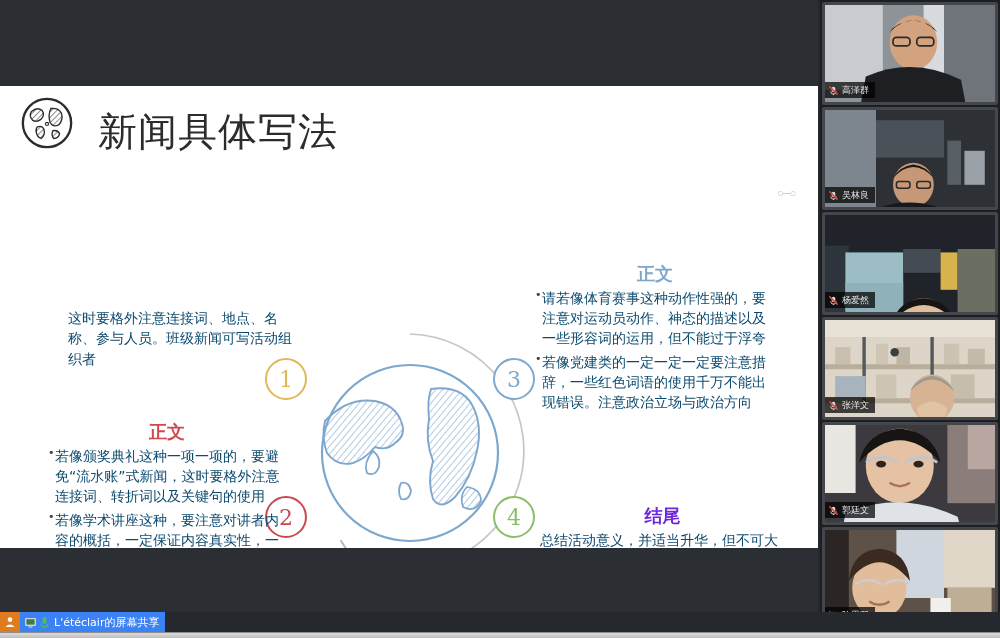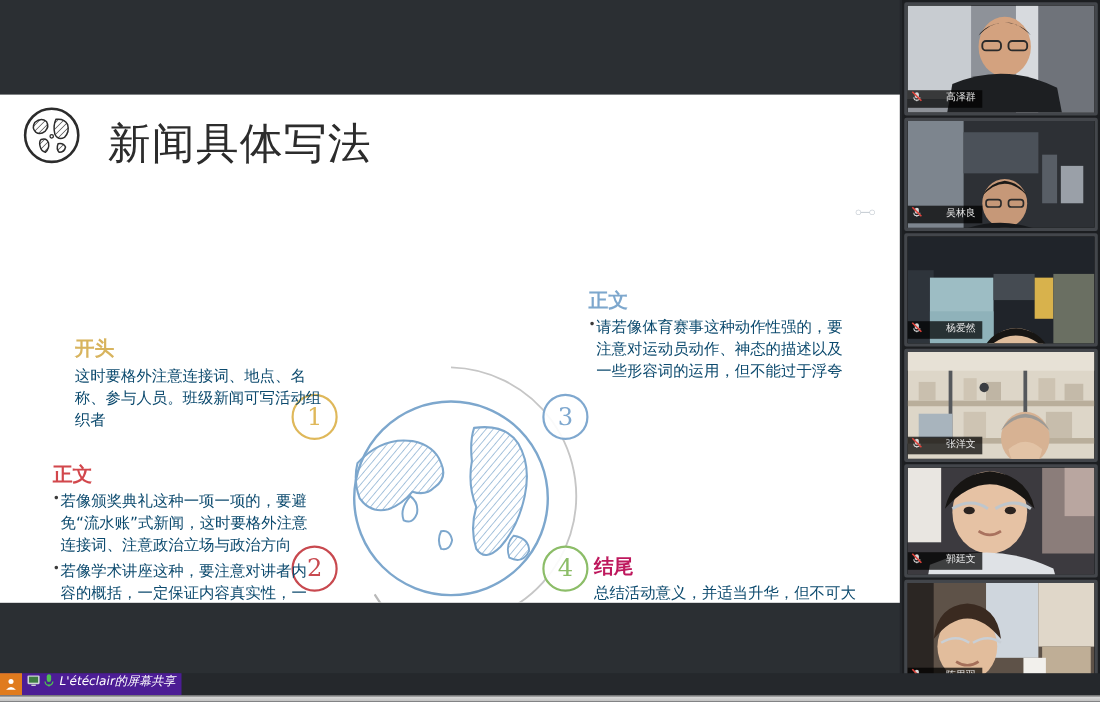--- a/index.html
+++ b/index.html
@@ -27,37 +27,37 @@
   .slide-title {
     margin-left: 22px; font-size: 39px; line-height: 1; color: #2c2c2c;
     font-family: "DejaVu Sans", "Liberation Sans", sans-serif; font-weight: 400;
     letter-spacing: 1px;
     margin-top: 17px;
   }
 
   
   .blk { position: absolute; }
   .blk h3 { font-size: 18px; font-weight: 700; line-height: 1.1; margin-bottom: 4px;
-            font-family: "DejaVu Sans","Liberation Sans",sans-serif; }
+            font-family: "DejaVu Sans","Liberation Sans",sans-serif; text-align: center; }
   .blk p  { font-size: 14px; line-height: 1.45; color: #0c4a6e;
             font-family: "DejaVu Sans","Liberation Sans",sans-serif; }
   .blk p.bullet { position: relative; padding-left: 7px; margin-bottom: 3px; }
   .blk p.bullet::before {
     content: "\2022"; position: absolute; left: 0; top: -1px; font-size: 11px; color: #3a3a3a;
   }
 
   #blk-kaitou   { left: 68px;  top: 222px; width: 232px; }
   #blk-zhengwen-l { left: 48px; top: 336px; width: 238px; }
   #blk-zhengwen-r { left: 535px; top: 178px; width: 240px; }
   #blk-jiewei   { left: 540px; top: 420px; width: 245px; }
 
   .c-gold  { color: #d8b45e; }
   .c-red   { color: #d2474c; }
   .c-blue  { color: #7da7cd; }
-  .c-green { color: #be185d; }
+  .c-green { color: #6d28d9; }
 
   
   #diagram { position: absolute; left: 255px; top: 215px; width: 310px; height: 300px; }
 
   
   .numc {
     position: absolute; width: 42px; height: 42px; border-radius: 50%;
     border: 2.2px solid; display: flex; align-items: center; justify-content: center;
     font-size: 22px; font-family: "DejaVu Serif","Liberation Serif",serif;
     background: rgba(255,255,255,.9);
@@ -81,37 +81,36 @@
   }
   .tile {
     position: relative; flex: 1 1 0; min-height: 0;
     border: 3px solid #43464b; border-radius: 2px; overflow: hidden;
     background: #111;
   }
   .tile-video { position: absolute; inset: 0; }
   .tile-name {
     position: absolute; left: 0; bottom: 4px; height: 16px;
     background: rgba(0,0,0,.72); color: #e8e8e8;
-    display: flex; align-items: flex-start; gap: 21px; padding: 0 6px 0 3px;
+    display: flex; align-items: center; gap: 3px; padding: 0 6px 0 3px;
     font-size: 9px; font-family: "DejaVu Sans","Liberation Sans",sans-serif;
     white-space: nowrap;
   }
   .mic-ico { width: 11px; height: 11px; flex: none; }
 
   
   #sharebar {
     position: absolute; left: 0; bottom: 6px; width: 1000px; height: 20px;
     background: #25282c;
   }
   #share-chip {
     position: absolute; left: 0; top: 0; height: 20px;
-    display: flex; background: #4c1d95; color: #fff;
+    display: flex; align-items: center; background: #3b82f6; color: #fff;
     font-size: 11px; font-family: "DejaVu Sans","Liberation Sans",sans-serif;
     white-space: nowrap;
-    font-style: italic;
   }
   #share-user-ico {
     width: 20px; height: 20px; background: #e07b1e; flex: none;
     display: flex; align-items: center; justify-content: center;
   }
   #share-screen-ico { width: 13px; height: 13px; margin: 0 2px 0 4px; flex: none; }
   #share-mic-ico { width: 11px; height: 13px; margin-right: 4px; flex: none; }
   #share-label { padding-right: 6px; }
 
   #taskbar {
@@ -167,33 +166,33 @@
         <path d="M212 186 Q226 188 226 200 Q220 212 208 206 Q204 194 212 186 Z" fill="url(#hatchb)" stroke="#7da7cd" stroke-width="1.7"></path>
         <path d="M146 182 Q154 180 156 190 Q154 200 146 198 Q142 190 146 182 Z" fill="none" stroke="#7da7cd" stroke-width="1.8"></path>
       </svg>
 
       <div class="numc" id="num1">1</div>
       <div class="numc" id="num2">2</div>
       <div class="numc" id="num3">3</div>
       <div class="numc" id="num4">4</div>
 
       <div class="blk" id="blk-kaitou">
-        <h3 class="c-gold">开头</h3>
         <p>这时要格外注意连接词、地点、名称、参与人员。班级新闻可写活动组织者</p>
       </div>
 
       <div class="blk" id="blk-zhengwen-l">
         <h3 class="c-red">正文</h3>
-        <p class="bullet">若像颁奖典礼这种一项一项的，要避免“流水账”式新闻，这时要格外注意连接词、注意政治立场与政治方向</p>
+        <p class="bullet">若像颁奖典礼这种一项一项的，要避免“流水账”式新闻，这时要格外注意连接词、转折词以及关键句的使用</p>
         <p class="bullet">若像学术讲座这种，要注意对讲者内容的概括，一定保证内容真实性，一些红色词语的使用千万不能出现错误</p>
       </div>
 
       <div class="blk" id="blk-zhengwen-r">
         <h3 class="c-blue">正文</h3>
         <p class="bullet">请若像体育赛事这种动作性强的，要注意对运动员动作、神态的描述以及一些形容词的运用，但不能过于浮夸</p>
+        <p class="bullet">若像党建类的一定一定一定要注意措辞，一些红色词语的使用千万不能出现错误。注意政治立场与政治方向</p>
       </div>
 
       <div class="blk" id="blk-jiewei">
         <h3 class="c-green">结尾</h3>
         <p>总结活动意义，并适当升华，但不可大过拔高。格式不要刻板。语气要坚定，一般不要使用展望性词语，例如“相信”、“期待”、“预祝”等。。</p>
       </div>
 
       <div id="corner-mark">○─○</div>
 
     </div>

